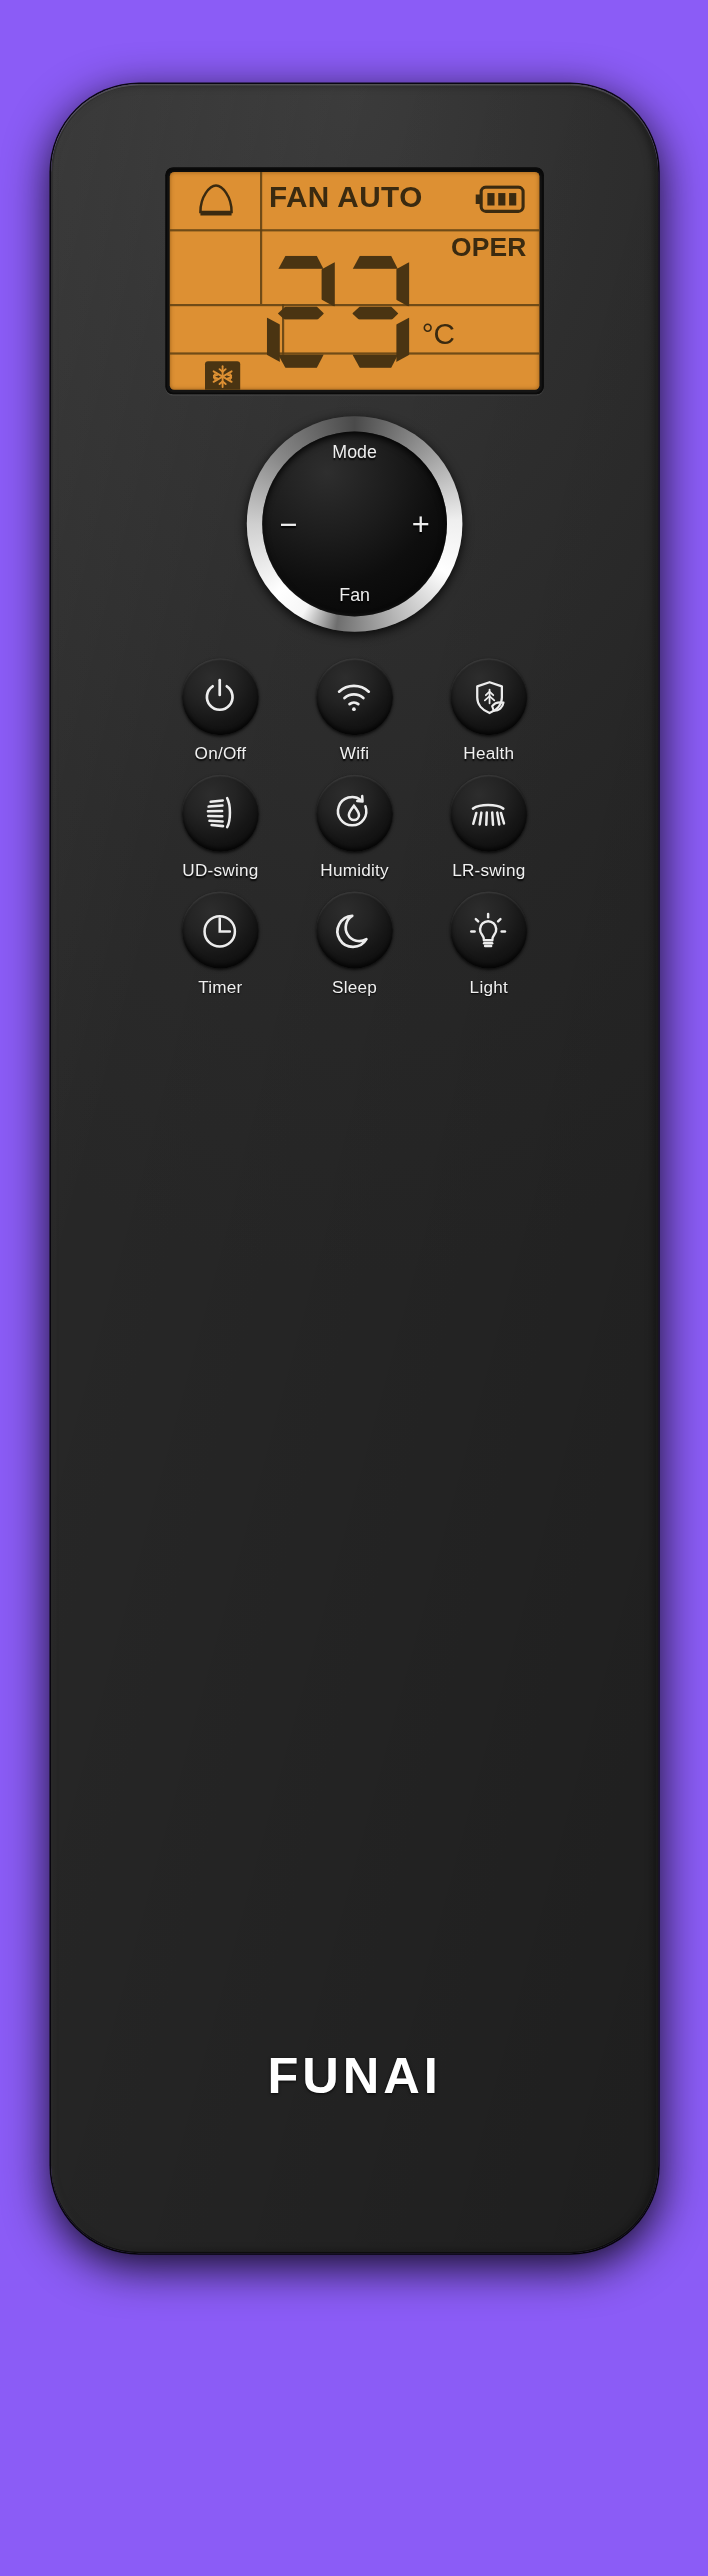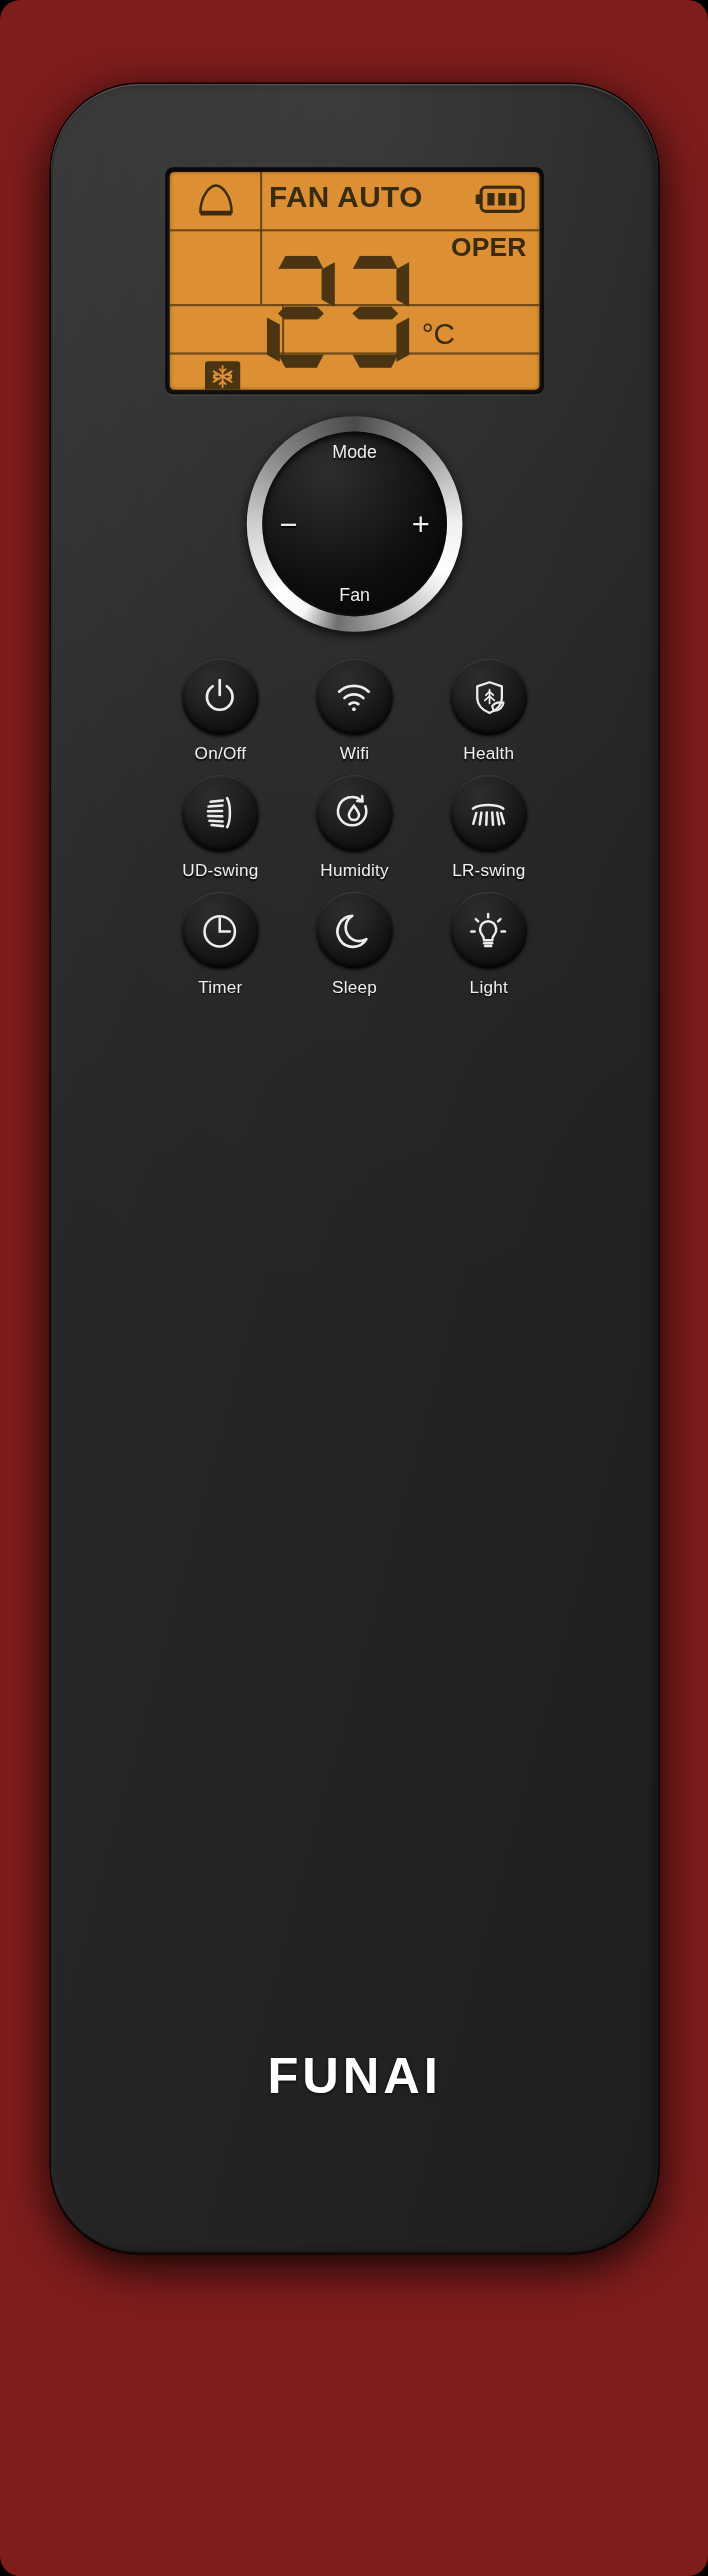--- a/index.html
+++ b/index.html
@@ -9,22 +9,21 @@
     height: 2576px;
     background: #000000;
     font-family: "Liberation Sans", sans-serif;
     overflow: hidden;
   }
 
   #stage {
     position: relative;
     width: 708px;
     height: 2576px;
-    background: #7f1d1d;
-    border-radius: 20px;
+    background: #8b5cf6;
   }
 
   
   .remote {
     position: absolute;
     left: 51px;
     top: 84px;
     width: 276px;
     height: 986px;
     transform: scale(2.2);

